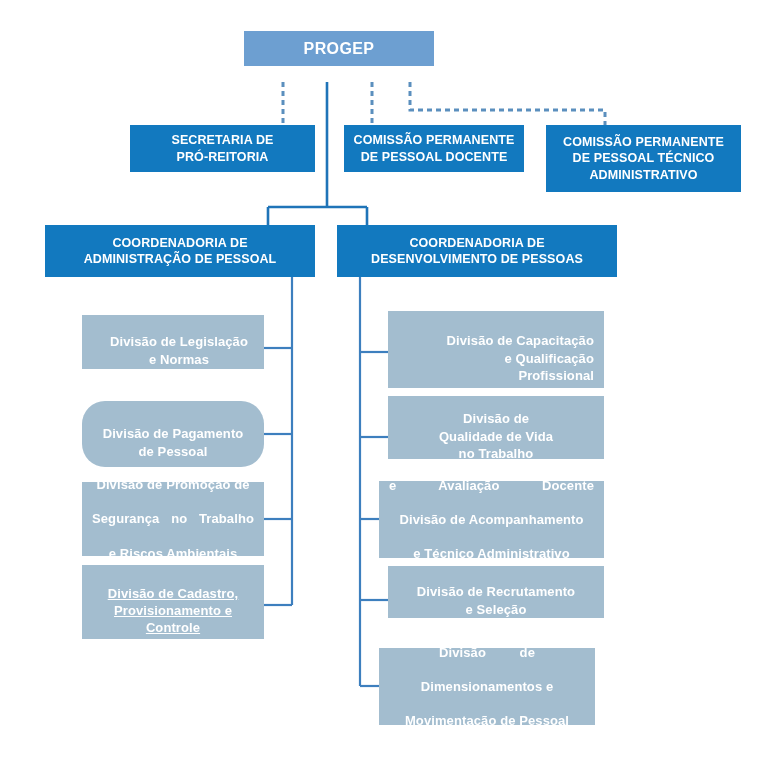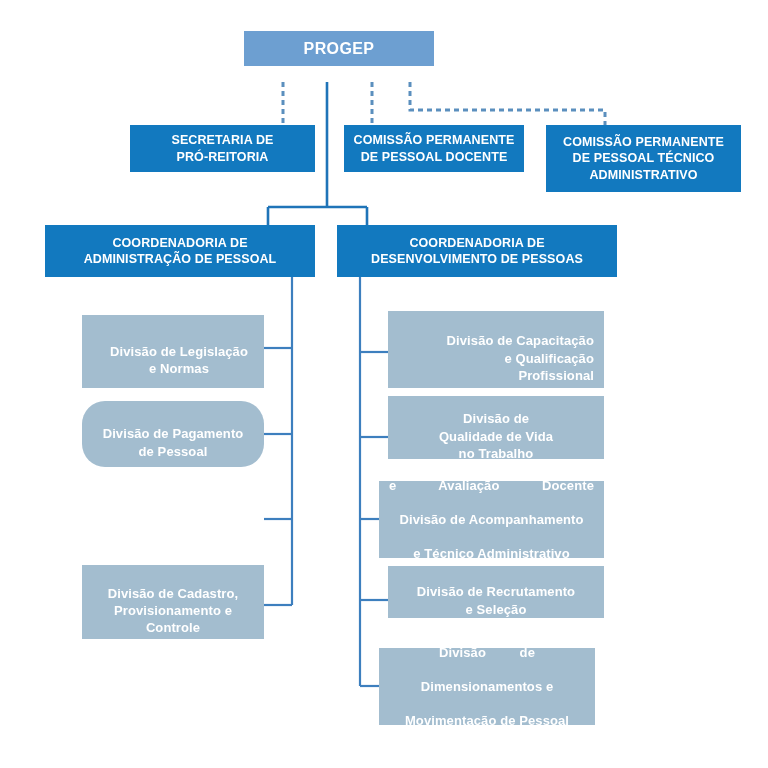--- a/index.html
+++ b/index.html
@@ -134,36 +134,43 @@
   <div class="node primary" style="left:45px; top:225px; width:270px; height:52px;">
     <span class="node-label">COORDENADORIA DE
 ADMINISTRAÇÃO DE PESSOAL</span>
   </div>
 
   <div class="node primary" style="left:337px; top:225px; width:280px; height:52px;">
     <span class="node-label">COORDENADORIA DE
 DESENVOLVIMENTO DE PESSOAS</span>
   </div>
 
-  <div class="node division" style="left:82px; top:315px; width:182px; height:73px;padding-left:12px;">
+  <div class="node division" style="left:82px; top:315px; width:182px; height:54px;padding-left:12px;">
     <span class="node-label">
       <span class="jline ctr">Divisão de Legislação</span>
       <span class="jline ctr">e Normas</span>
     </span>
   </div>
 
   <div class="node division" style="left:82px; top:401px; width:182px; height:66px;border-radius:23px;">
     <span class="node-label">
       <span class="jline ctr">Divisão de Pagamento</span>
       <span class="jline ctr">de Pessoal</span>
     </span>
   </div>
 
-
-  <div class="node division" style="left:82px; top:565px; width:182px; height:74px;">
+  <div class="node division justified" style="left:82px; top:482px; width:182px; height:74px;">
+    <span class="node-label">
+      <span class="jline ctr">Divisão de Promoção de</span>
+      <span class="jline">Segurança no Trabalho</span>
+      <span class="jline ctr">e Riscos Ambientais</span>
+    </span>
+  </div>
+
+  <div class="node division" style="left:82px; top:565px; width:182px; height:74px;text-decoration:underline;">
     <span class="node-label">
       <span class="jline ctr">Divisão de Cadastro,</span>
       <span class="jline ctr">Provisionamento e</span>
       <span class="jline ctr">Controle</span>
     </span>
   </div>
 
   <div class="node division" style="left:388px; top:311px; width:216px; height:77px;text-align:right;">
     <span class="node-label">
       <span class="jline ctr">Divisão de Capacitação</span>

